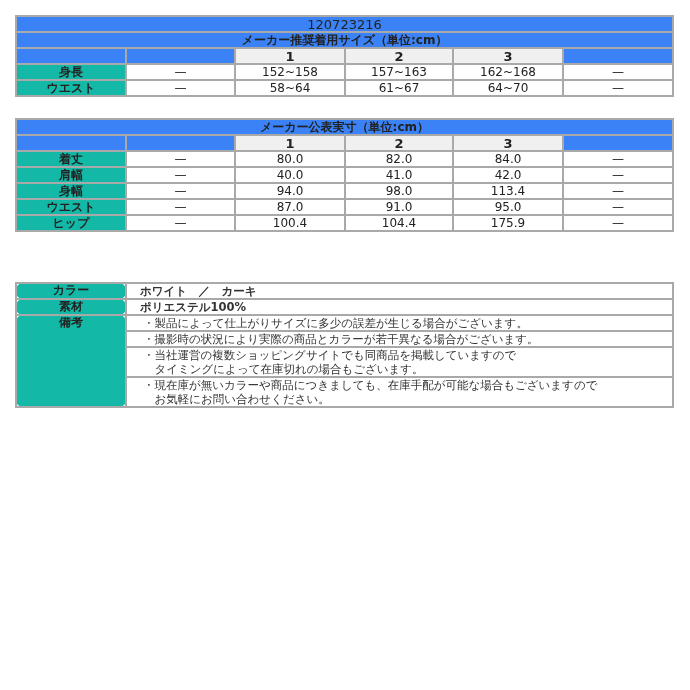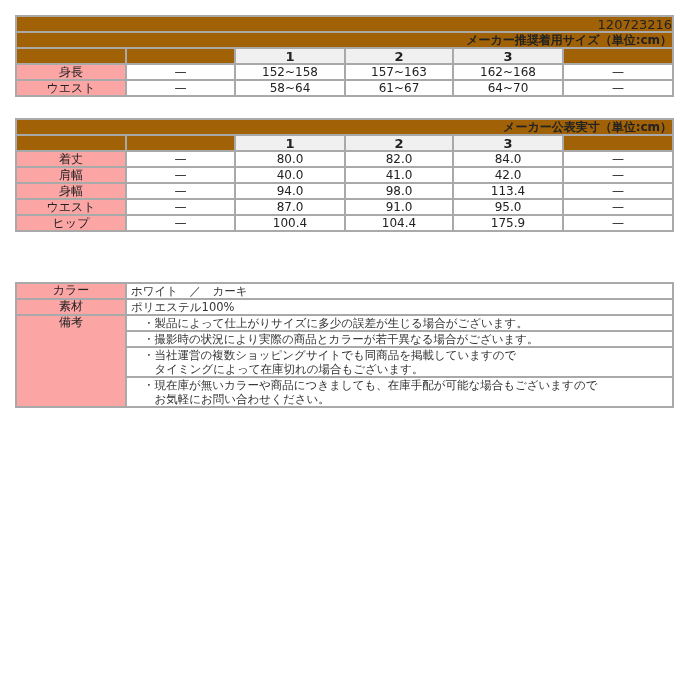--- a/index.html
+++ b/index.html
@@ -1,31 +1,31 @@
 <!DOCTYPE html>
 <html><head>
 <meta charset="utf-8">
 <style>
   html, body { margin:0; padding:0; background:#ffffff; }
   body { width:690px; height:690px; position:relative; overflow:hidden;
          font-family:"DejaVu Sans","Liberation Sans",sans-serif; color:#222; }
   table { position:absolute; left:15px; border-collapse:collapse; table-layout:fixed; width:657px; }
   td { border:2px solid #a9a9a9; padding:0; text-align:center; font-size:12px; line-height:13px; height:14px; white-space:nowrap; overflow:hidden; }
-  .hdr { background:#a16207;text-align:right; }
-  .lbl { background:#fca5a5; font-weight:normal; }
+  .hdr { background:#3b82f6; }
+  .lbl { background:#14b8a6; font-weight:bold; }
   .val { background:#ffffff; }
   .num-hdr { background:#f0f0f0; font-weight:bold; font-size:13px; }
   .title { font-weight:normal; font-size:13px; }
   .subtitle { font-weight:bold;margin-left:24px; }
   #t1 { top:15px; }
   #t2 { top:118px; }
   #t3 { top:282px; }
-  #t3 td.txt { text-align:left; padding-left:4px; font-size:11.5px; color:#333; }
+  #t3 td.txt { text-align:left; padding-left:13px; font-size:11.5px; color:#333;font-weight:bold; }
   #t3 td.note { text-align:left; padding-left:16px; font-size:11.5px; color:#333; white-space:normal; line-height:14px; }
-  #t3 td.lbl { vertical-align:top; }
+  #t3 td.lbl { vertical-align:top;border-radius:7px; }
 </style>
 </head>
 <body>
 
 <table id="t1">
   <colgroup>
     <col style="width:110px">
       <col style="width:109px">
       <col style="width:110px">
       <col style="width:108px">

